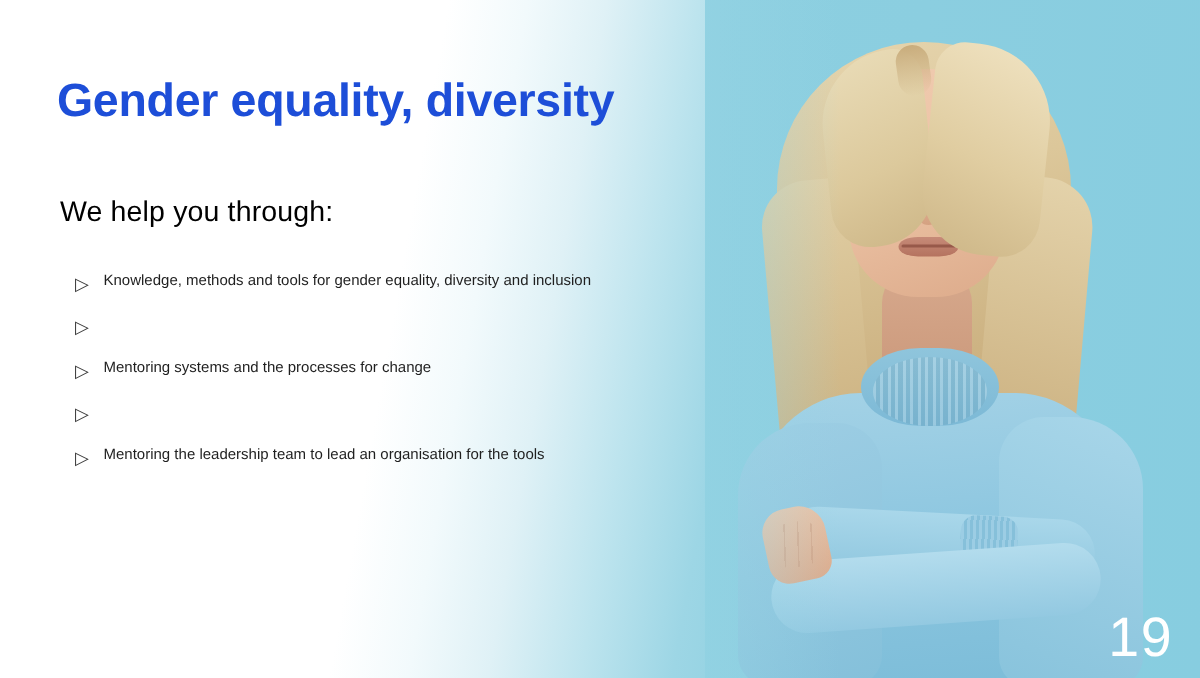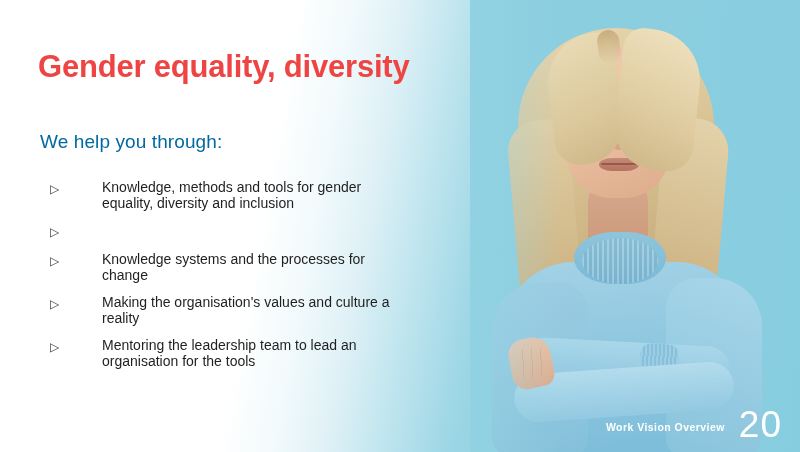--- a/index.html
+++ b/index.html
@@ -210,30 +210,30 @@
   
   .title {
     position: absolute;
     left: 38px;
     top: 27px;
     width: 420px;
     font-size: 31px;
     font-weight: bold;
     line-height: 1.22;
     letter-spacing: -0.2px;
-    color: #ef4444;
+    color: #1d4ed8;
   }
   .title-line { display: block; white-space: nowrap; }
 
   .subtitle {
     position: absolute;
     left: 40px;
     top: 131px;
     font-size: 19px;
-    color: #0369a1;
+    color: #000000;
     letter-spacing: 0.1px;
   }
 
   .bullets {
     position: absolute;
     left: 50px;
     top: 180px;
     width: 345px;
   }
   .bullet {
@@ -245,24 +245,23 @@
   .bullet-marker {
     flex: 0 0 auto;
     width: 19px;
     font-size: 12px;
     line-height: 16px;
     color: #3b3b3b;
     padding-top: 1px;
   }
   .bullet-text {
     flex: 1 1 auto;
-    font-size: 14px;
+    font-size: 10px;
     line-height: 15.5px;
     color: #1f1f1f;
-    margin-left: 33px;
   }
 
   
   .footer {
     position: absolute;
     right: 18px;
     bottom: 10px;
     display: flex;
     align-items: flex-end;
     gap: 14px;
@@ -344,33 +343,31 @@
       <span class="bullet-marker">▷</span>
       <span class="bullet-text">Knowledge, methods and tools for gender equality, diversity and inclusion</span>
     </div>
 
     <div class="bullet">
       <span class="bullet-marker">▷</span>
     </div>
 
     <div class="bullet">
       <span class="bullet-marker">▷</span>
-      <span class="bullet-text">Knowledge systems and the processes for change</span>
-    </div>
-
-    <div class="bullet">
-      <span class="bullet-marker">▷</span>
-      <span class="bullet-text">Making the organisation's values and culture a reality</span>
+      <span class="bullet-text">Mentoring systems and the processes for change</span>
+    </div>
+
+    <div class="bullet">
+      <span class="bullet-marker">▷</span>
     </div>
 
     <div class="bullet">
       <span class="bullet-marker">▷</span>
       <span class="bullet-text">Mentoring the leadership team to lead an organisation for the tools</span>
     </div>
 
   </div>
 
   <div class="footer">
-    <span class="footer-label">Work Vision Overview</span>
-    <span class="page-number">20</span>
+    <span class="page-number">19</span>
   </div>
 
 </div>
 
 </body></html>

